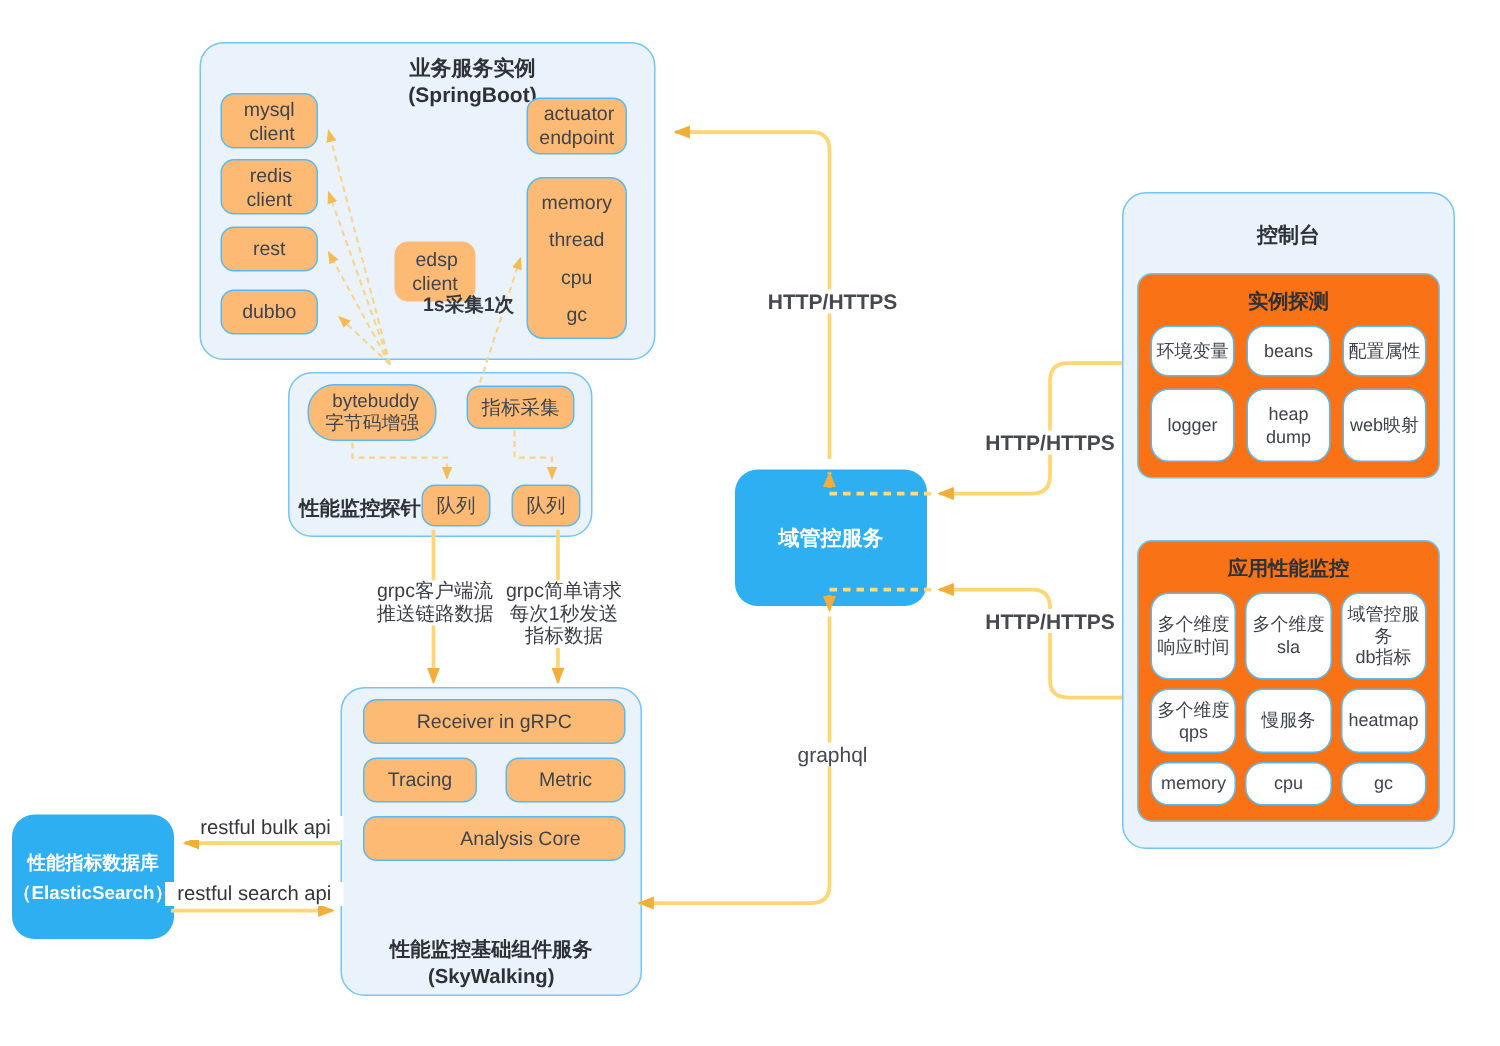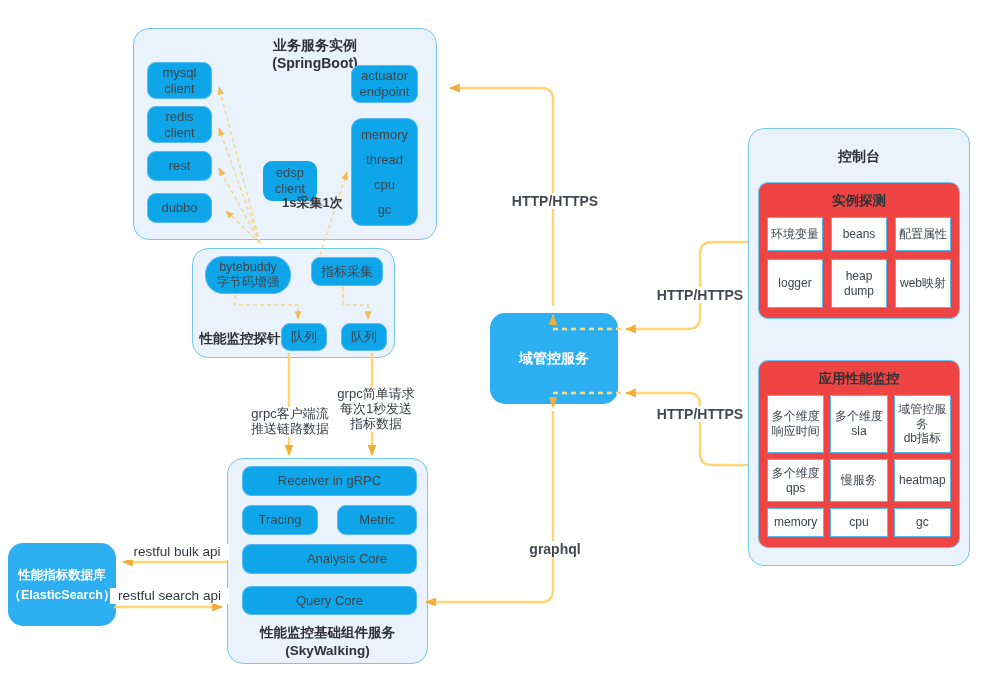--- a/index.html
+++ b/index.html
@@ -1,31 +1,31 @@
 <!DOCTYPE html>
 <html><head>
 <meta charset="utf-8">
 <style>
   html,body{margin:0;padding:0;background:#fff;}
   #stage{position:relative;width:1000px;height:697px;background:#ffffff;
          font-family:"Liberation Sans","DejaVu Sans",sans-serif;overflow:hidden;}
   .panel{position:absolute;background:#EAF2FC;border:1.5px solid #74C6F5;border-radius:16px;box-sizing:border-box;}
-  .wbox{position:absolute;background:#0ea5e9;border:1.5px solid #58B9F3;border-radius:9px;box-sizing:border-box;
-        display:flex;align-items:center;justify-content:center;text-align:center;
+  .wbox{position:absolute;background:#fdba74;border:1.5px solid #58B9F3;border-radius:9px;box-sizing:border-box;
+        display:flex;align-items:center;justify-content:center;text-align:right;
         color:#3E444B;font-size:13px;line-height:1.22;white-space:pre-line;}
   .noborder{border:none;margin-top:42px;}
   .bluebox{position:absolute;background:#2EAFF2;border-radius:15px;color:#ffffff;
         display:flex;align-items:center;justify-content:center;text-align:center;
         font-weight:600;white-space:pre-line;box-sizing:border-box;}
   .title{position:absolute;font-weight:bold;color:#2E3237;text-align:center;white-space:pre-line;font-size:14px;line-height:1.3;}
-  .sub-panel{position:absolute;background:#ef4444;border:1.5px solid #6FC4F5;border-radius:10px;box-sizing:border-box;
+  .sub-panel{position:absolute;background:#f97316;border:1.5px solid #6FC4F5;border-radius:10px;box-sizing:border-box;
         display:flex;flex-direction:column;}
   .sp-title{text-align:center;font-weight:bold;color:#2E3237;font-size:13.5px;padding:9px 0 7px;flex:none;}
   .grid3{flex:1;display:grid;grid-template-columns:repeat(3,1fr);gap:8px;padding:0 8px 10px;}
-  .cell{background:#fff;border:1.5px solid #58B9F3;border-radius:0;
+  .cell{background:#fff;border:1.5px solid #58B9F3;border-radius:12px;
         display:flex;align-items:center;justify-content:center;text-align:center;
         font-size:12px;color:#3E444B;line-height:1.22;white-space:pre-line;}
   .metrics-box{flex-direction:column;border-radius:11px;}
   .metrics-box span{display:block;line-height:25px;}
   .edge-label{position:absolute;color:#45494F;font-size:14px;font-weight:600;text-align:center;
         background:#fff;padding:0 2px;white-space:pre-line;z-index:4;line-height:1.15;}
   .edge-label.cn{font-size:13px;font-weight:400;color:#383D43;}
   .edge-label.sm{font-size:13.5px;font-weight:400;color:#33373C;}
   .note{position:absolute;font-size:13px;font-weight:600;color:#33373D;background:transparent;z-index:4;}
   svg.overlay{position:absolute;left:0;top:0;z-index:3;pointer-events:none;}
@@ -104,21 +104,20 @@
       <div class="cell">cpu</div>
       <div class="cell">gc</div>
     </div>
   </div>
 
   <div class="panel" style="left:227px;top:458px;width:201px;height:206px;"></div>
   <div class="wbox" style="left:242px;top:466px;width:175px;height:30px;">Receiver in gRPC</div>
   <div class="wbox" style="left:242px;top:505px;width:76px;height:30px;">Tracing</div>
   <div class="wbox" style="left:337px;top:505px;width:80px;height:30px;">Metric</div>
   <div class="wbox" style="left:242px;top:544px;width:175px;height:30px;padding-left:35px;">Analysis Core</div>
-  <div class="wbox" style="left:242px;top:586px;width:175px;height:29px;">Query Core</div>
   <div class="title" style="left:227px;top:624px;width:201px;font-size:13.5px;">性能监控基础组件服务
 (SkyWalking)</div>
 
   <div class="bluebox" style="left:8px;top:543px;width:108px;height:83px;font-size:12.5px;line-height:1.6;">性能指标数据库
 （ElasticSearch）</div>
 
   <svg class="overlay" width="1000" height="697" viewBox="0 0 1000 697">
     <defs>
       <marker id="ah" viewBox="0 0 10 8" refX="9" refY="4" markerWidth="11" markerHeight="9" orient="auto" markerUnits="userSpaceOnUse">
         <path d="M0,0 L10,4 L0,8 Z" fill="#F2AE3B"></path>
@@ -153,22 +152,22 @@
 
     <path d="M 320,255 L 347,172" fill="none" stroke="#F8D488" stroke-width="1.4" stroke-dasharray="4 3" marker-end="url(#ahs)"></path>
 
     <path d="M 235,295 L 235,305 L 298,305 L 298,319" fill="none" stroke="#F8D488" stroke-width="1.5" stroke-dasharray="4 3" marker-end="url(#ahs)"></path>
     <path d="M 343,287 L 343,305 L 368,305 L 368,319" fill="none" stroke="#F8D488" stroke-width="1.5" stroke-dasharray="4 3" marker-end="url(#ahs)"></path>
   </svg>
 
   <div class="edge-label" style="left:501px;top:193px;width:104px;">HTTP/HTTPS</div>
   <div class="edge-label" style="left:652px;top:287px;width:92px;">HTTP/HTTPS</div>
   <div class="edge-label" style="left:652px;top:406px;width:92px;">HTTP/HTTPS</div>
-  <div class="edge-label" style="left:520px;top:495px;width:66px;font-weight:700;margin-top:46px;">graphql</div>
+  <div class="edge-label" style="left:520px;top:495px;width:66px;font-weight:400;">graphql</div>
   <div class="edge-label sm" style="left:125px;top:544px;width:100px;">restful bulk api</div>
   <div class="edge-label sm" style="left:110px;top:588px;width:115px;">restful search api</div>
-  <div class="edge-label cn" style="left:243px;top:407px;width:90px;">grpc客户端流
+  <div class="edge-label cn" style="left:243px;top:387px;width:90px;">grpc客户端流
 推送链路数据</div>
   <div class="edge-label cn" style="left:330px;top:387px;width:88px;">grpc简单请求
 每次1秒发送
 指标数据</div>
 
 </div>
 
 </body></html>

